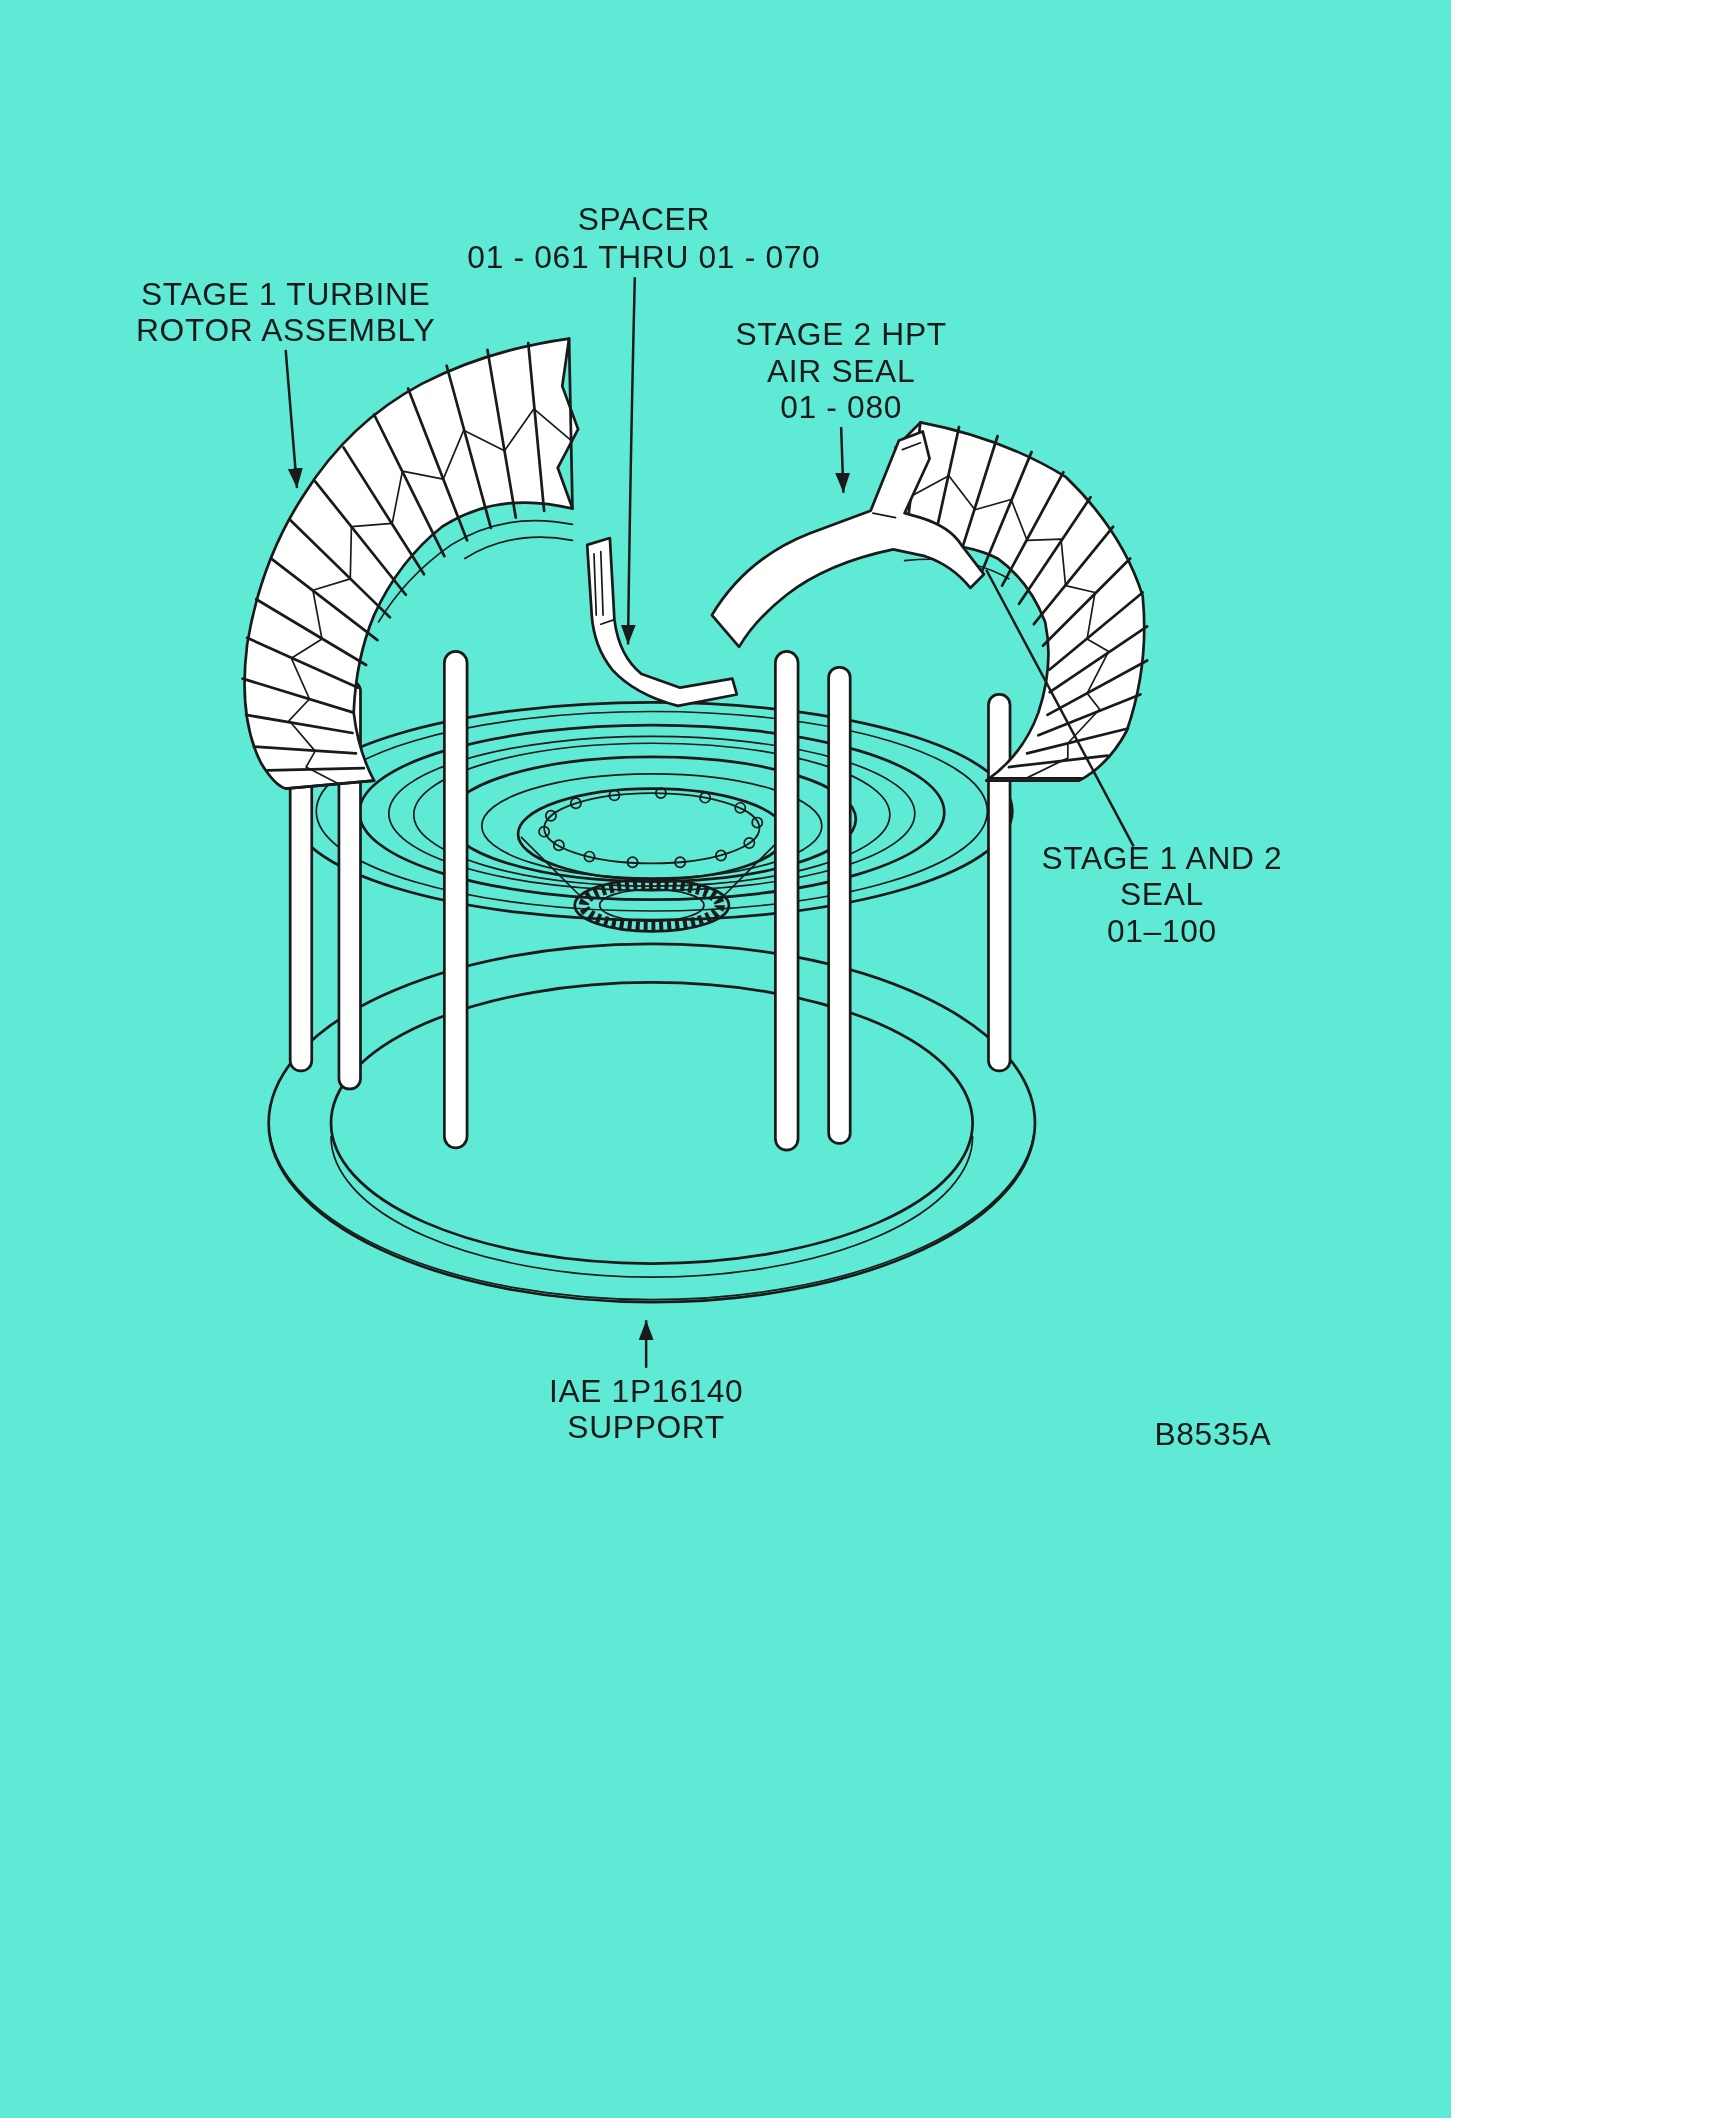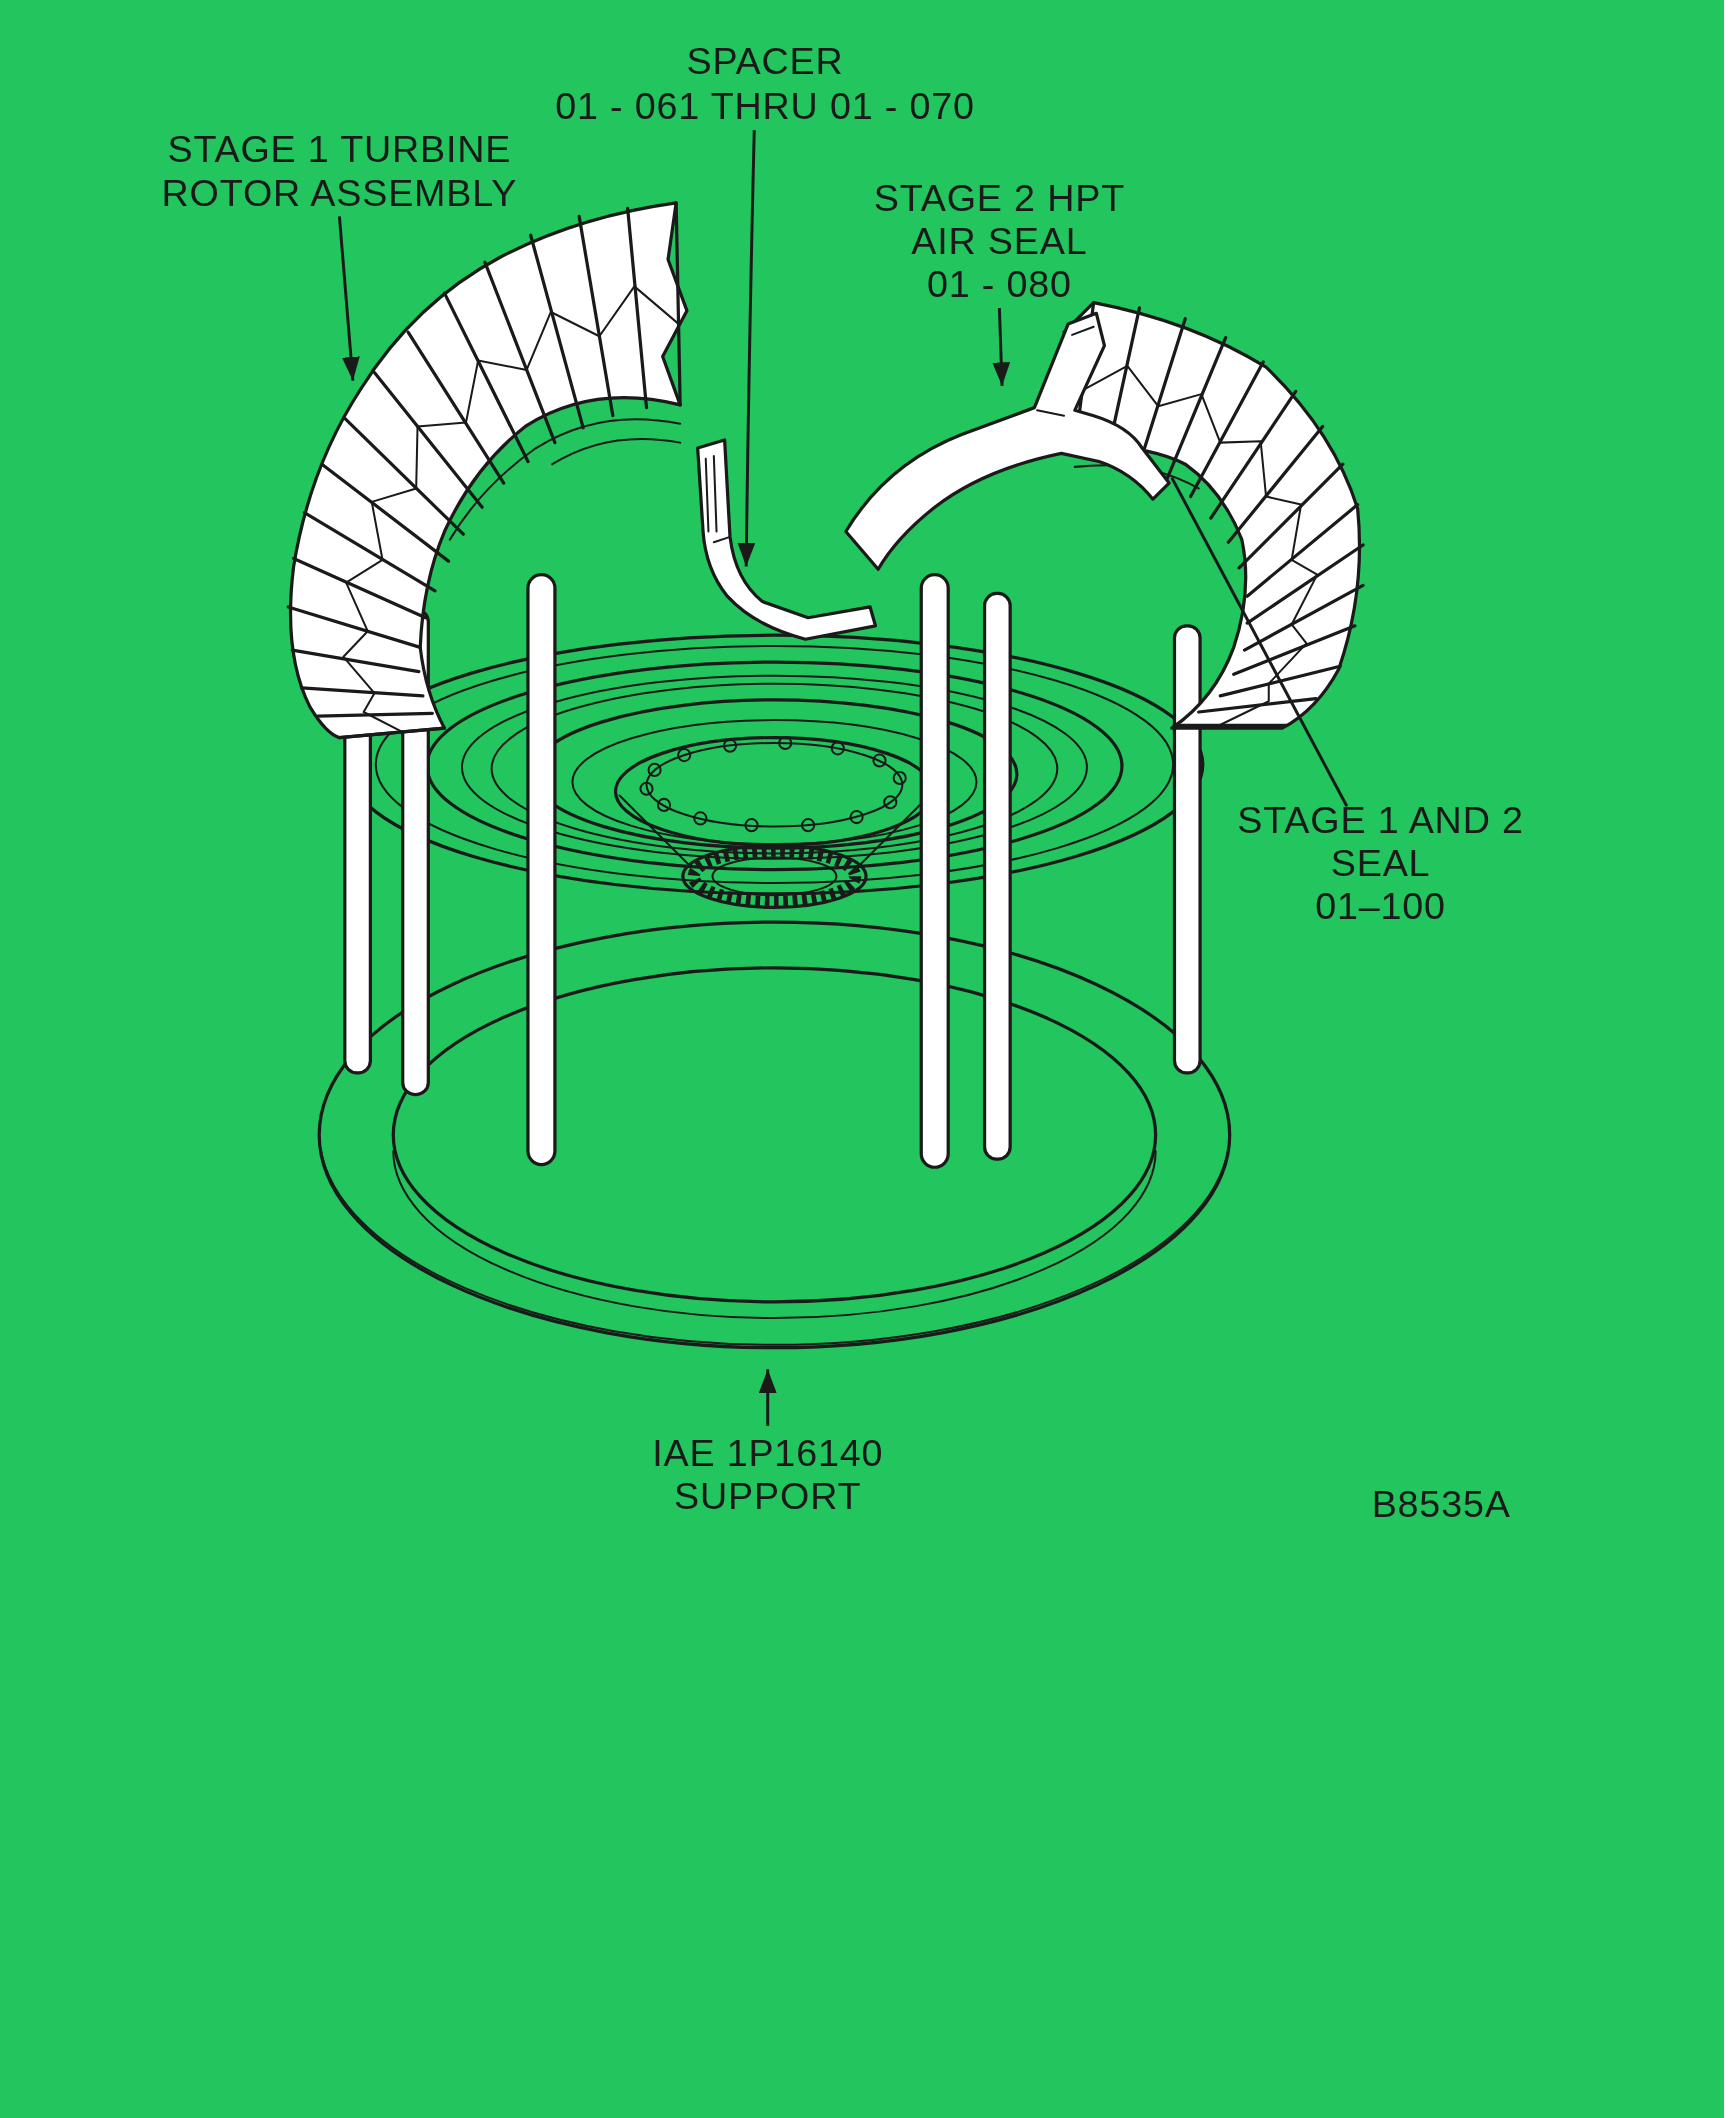--- a/index.html
+++ b/index.html
@@ -1,16 +1,16 @@
 <!DOCTYPE html>
 <html style="font-size:10.4px"><head>
 <meta charset="utf-8">
 <style>
   html,body{margin:0;padding:0;background:#ffffff;}
-  .page{position:relative;width:1724px;height:2119px;background:#22c55e;overflow:hidden;}
+  .page{position:relative;width:1451px;height:2119px;background:#5eead4;overflow:hidden;}
   svg{display:block;width:100%;height:100%;}
   .lbl{font-family:"Liberation Sans",sans-serif;font-size:28px;font-weight:500;letter-spacing:.6px;}
   .ink{stroke:#1a1a1a;}
   .main{stroke-width:2.4;fill:none;stroke-linecap:round;stroke-linejoin:round;}
   .thin{stroke-width:1.5;fill:none;stroke-linecap:round;stroke-linejoin:round;}
   .solid{fill:#ffffff;stroke-width:2.4;stroke-linejoin:round;}
   .leader{stroke-width:2.2;fill:none;}
 </style>
 </head>
 <body>

